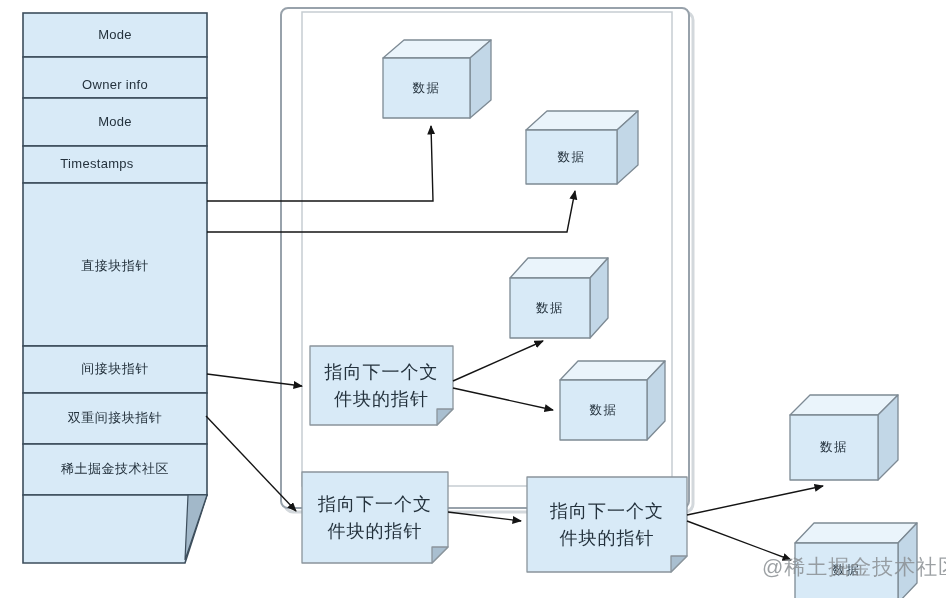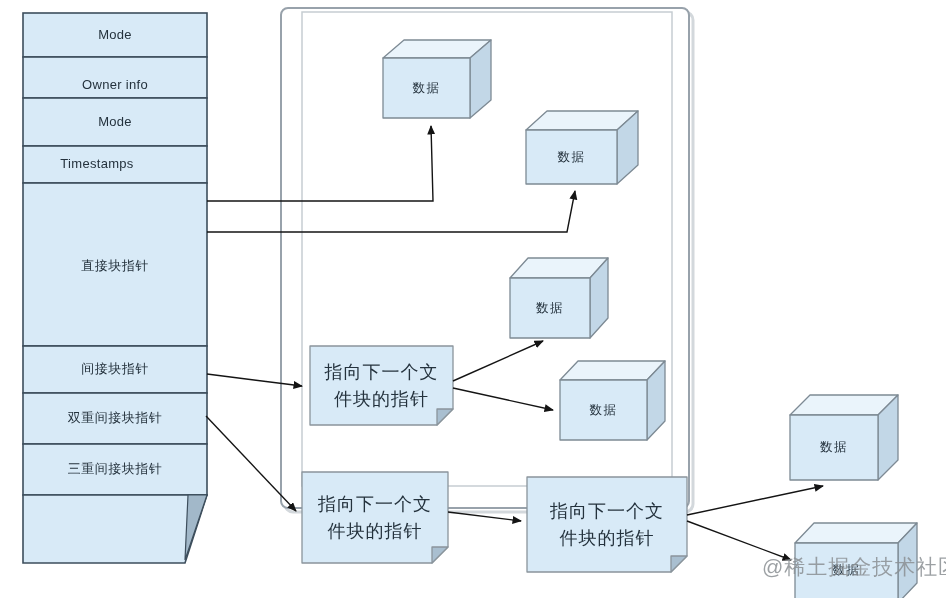--- a/index.html
+++ b/index.html
@@ -99,21 +99,21 @@
     </g>
   </svg>
 
   <div class="lbl en" style="left:23px;top:13px;width:184px;height:44px">Mode</div>
   <div class="lbl en" style="left:23px;top:57px;width:184px;height:56px">Owner info</div>
   <div class="lbl en" style="left:23px;top:98px;width:184px;height:48px">Mode</div>
   <div class="lbl en" style="left:23px;top:146px;width:148px;height:37px">Timestamps</div>
   <div class="lbl" style="left:23px;top:185px;width:184px;height:163px">直接块指针</div>
   <div class="lbl" style="left:23px;top:346px;width:184px;height:47px">间接块指针</div>
   <div class="lbl" style="left:23px;top:393px;width:184px;height:51px">双重间接块指针</div>
-  <div class="lbl" style="left:23px;top:444px;width:184px;height:51px">三重间接块指针</div>
+  <div class="lbl" style="left:23px;top:444px;width:184px;height:51px">稀土掘金技术社区</div>
 
   <div class="lbl box" style="left:383px;top:58px;width:87px;height:60px">数据</div>
   <div class="lbl box" style="left:526px;top:130px;width:91px;height:54px">数据</div>
   <div class="lbl box" style="left:510px;top:278px;width:80px;height:60px">数据</div>
   <div class="lbl box" style="left:560px;top:380px;width:87px;height:60px">数据</div>
   <div class="lbl box" style="left:790px;top:415px;width:88px;height:65px">数据</div>
   <div class="lbl box" style="left:795px;top:543px;width:103px;height:55px">数据</div>
 
   <div class="lbl note" style="left:310px;top:346px;width:143px;height:79px">指向下一个文
 件块的指针</div>

